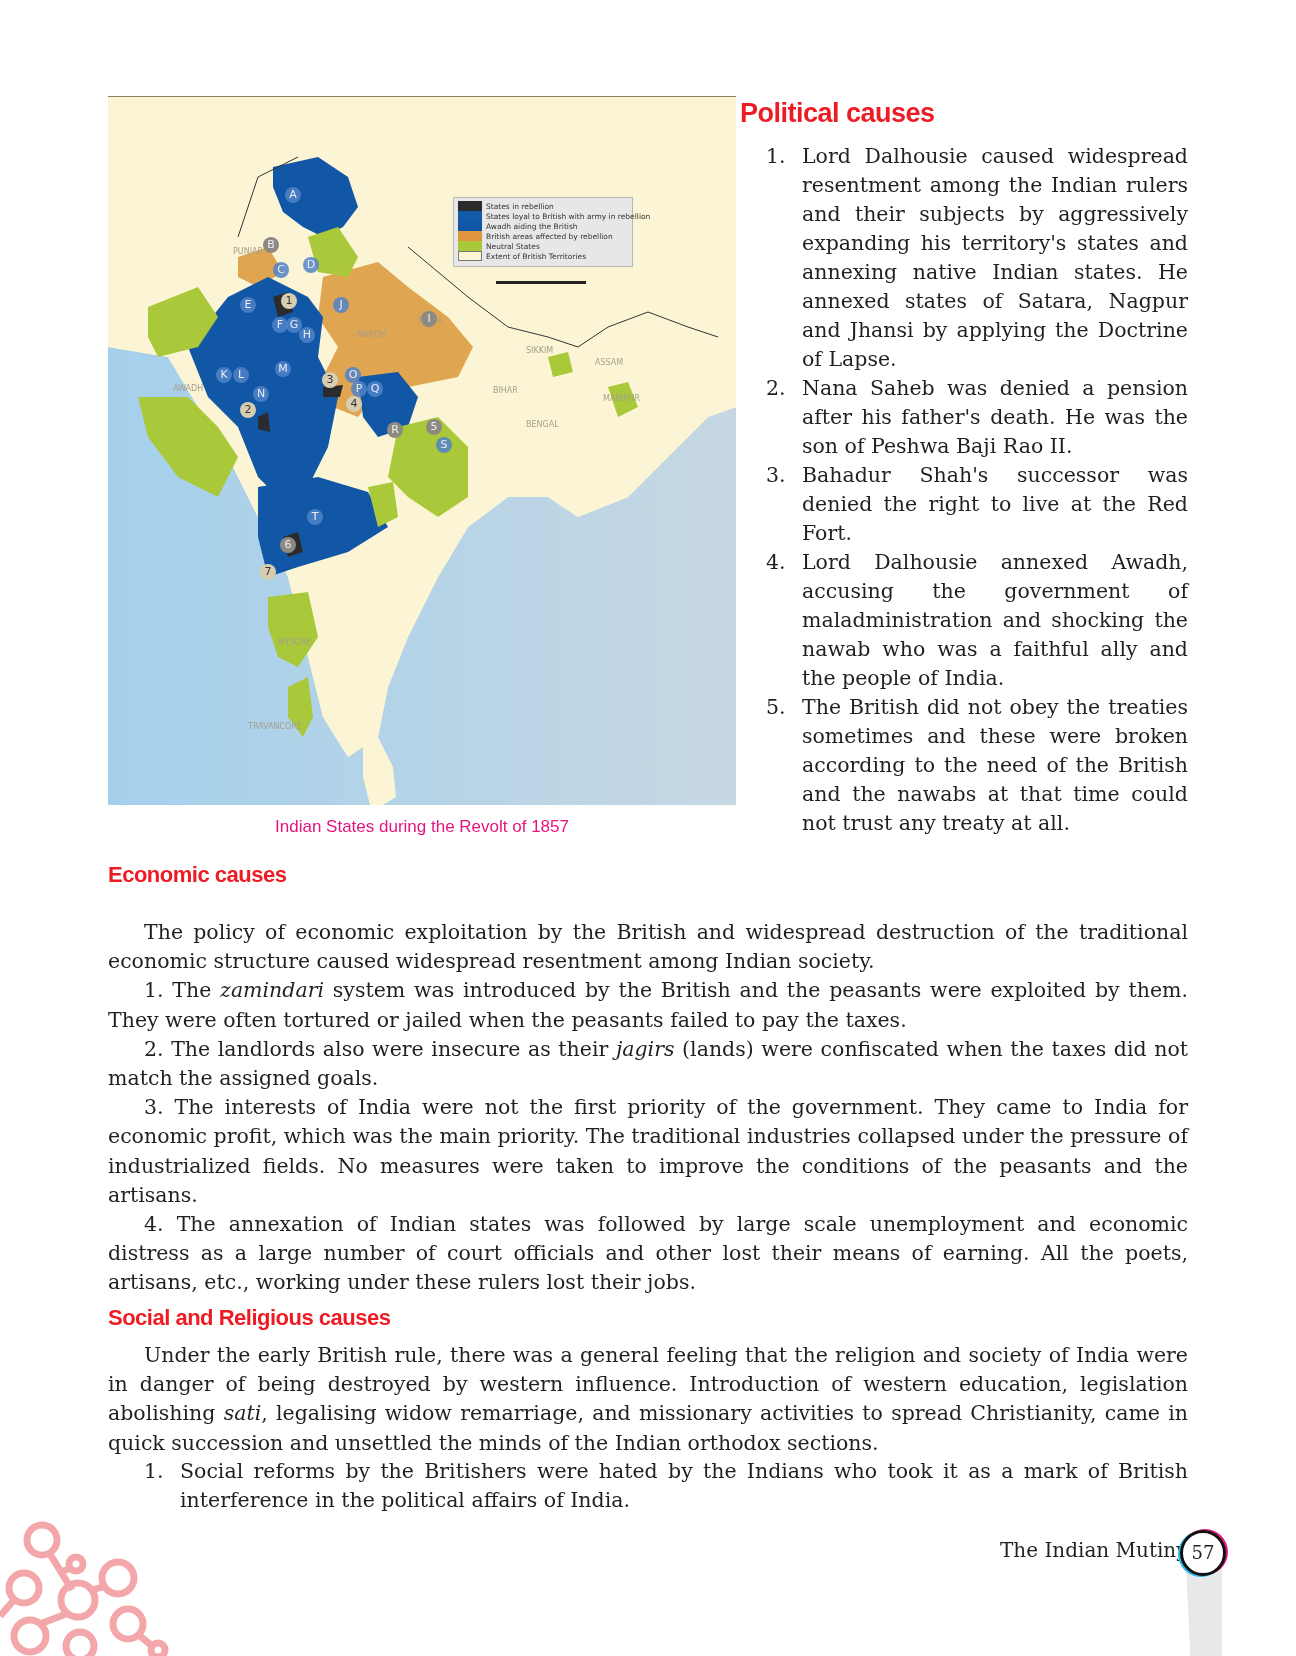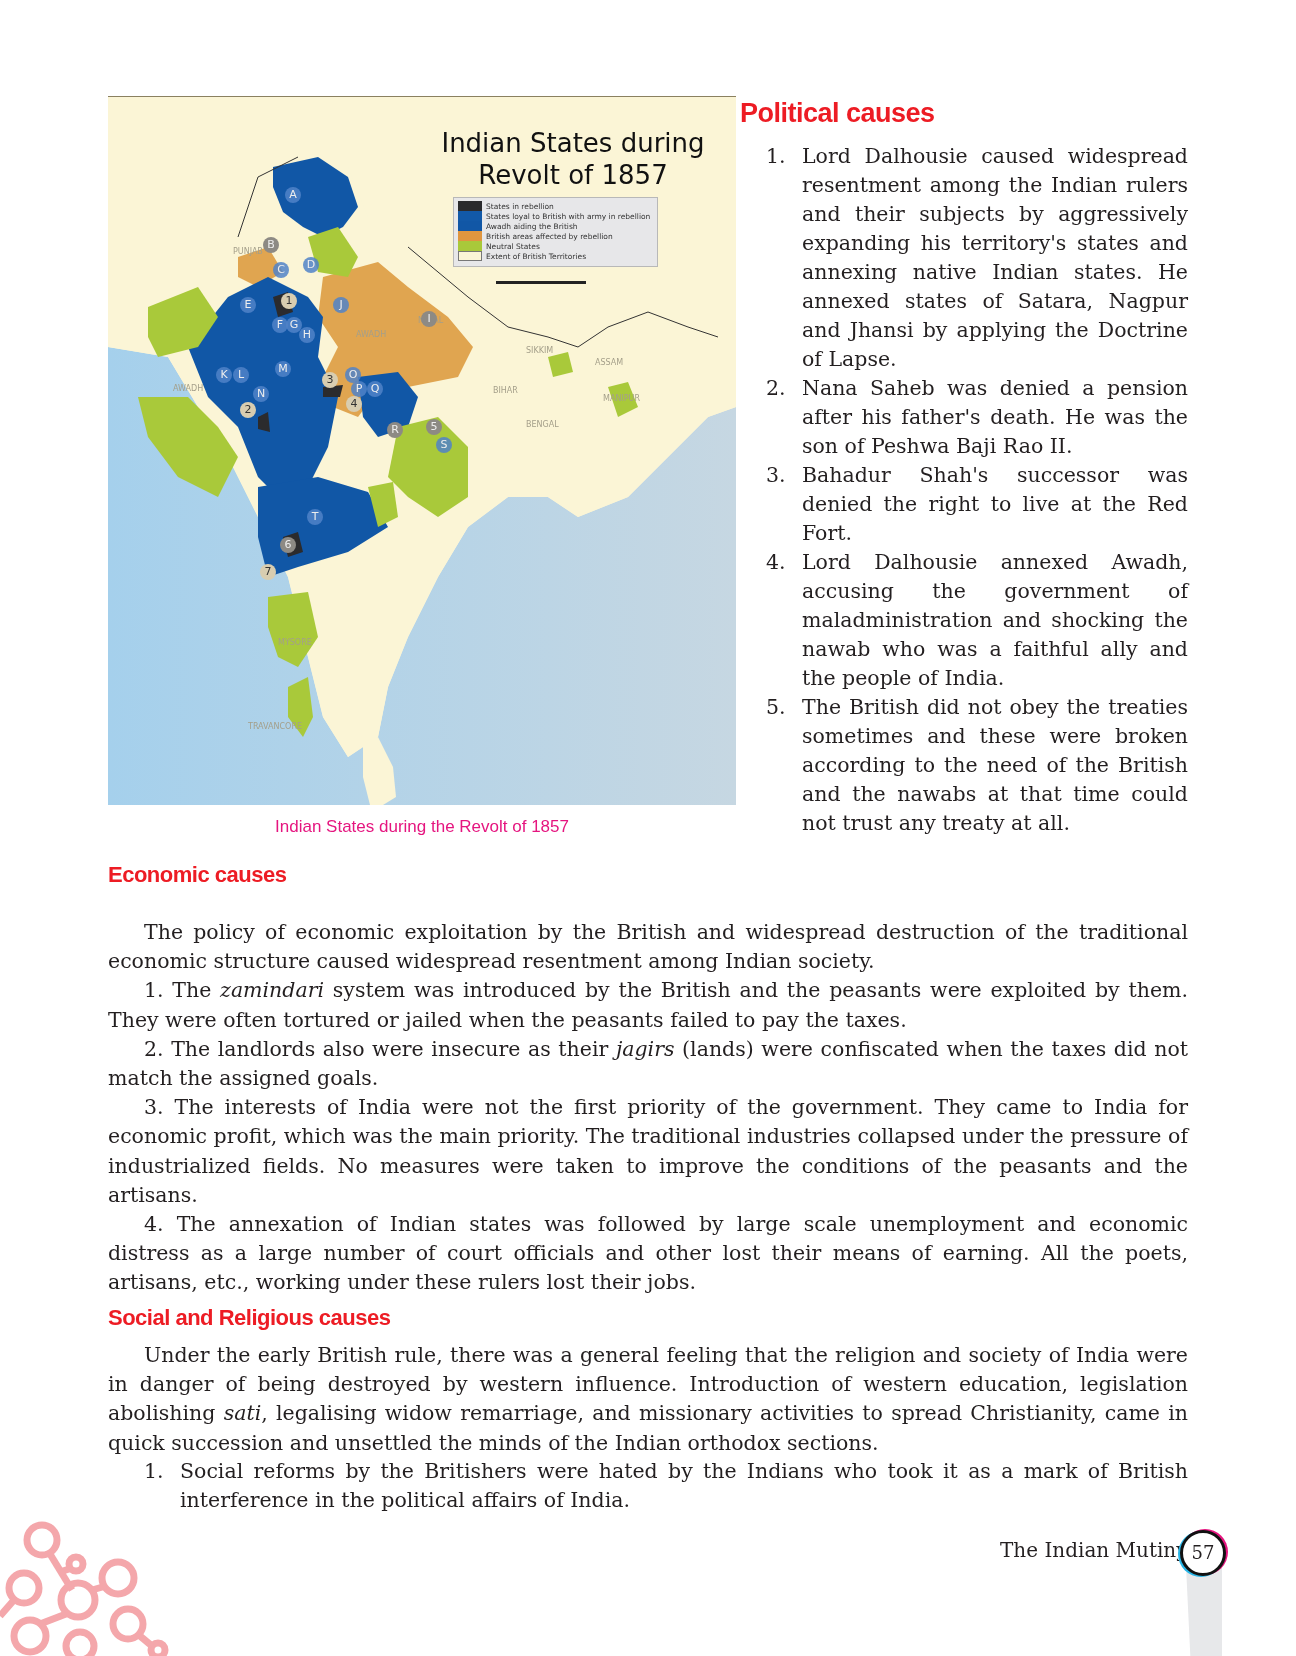--- a/index.html
+++ b/index.html
@@ -1,20 +1,20 @@
 <!DOCTYPE html>
 <html><head>
 <meta charset="utf-8">
 <style>
   html, body { margin: 0; padding: 0; background: #ffffff; }
   body { width: 1296px; height: 1656px; position: relative; overflow: hidden; font-family: "DejaVu Serif", serif; color: #231f20; }
   .map { position: absolute; left: 108px; top: 96px; width: 628px; height: 708px; background: #fbf5d6; overflow: hidden; border-top: 1px solid #8a8060; }
   .map svg { position: absolute; left: 0; top: 0; }
   .map-title { position: absolute; left: 300px; top: 30px; width: 330px; text-align: center; font-family: "DejaVu Sans", sans-serif; font-size: 26px; line-height: 32px; color: #111; }
-  .legend { position: absolute; left: 345px; top: 100px; width: 205px; height: 70px; background: #e7e7e9; border: 1px solid #b8b8b8; padding: 3px 4px; box-sizing: border-box; }
+  .legend { position: absolute; left: 345px; top: 100px; width: 180px; height: 70px; background: #e7e7e9; border: 1px solid #b8b8b8; padding: 3px 4px; box-sizing: border-box; }
   .legend-row { display: flex; align-items: center; height: 10px; font-family: "DejaVu Sans", sans-serif; font-size: 7.5px; color: #333; white-space: nowrap; }
   .swatch { width: 24px; height: 10px; margin-right: 4px; flex: none; }
   .scalebar { position: absolute; left: 388px; top: 184px; width: 90px; height: 8px; border-top: 3px solid #222; }
   .map-label { position: absolute; font-family: "DejaVu Sans", sans-serif; font-size: 8px; color: #a49f8a; }
   .marker { position: absolute; width: 16px; height: 16px; border-radius: 50%; font-family: "DejaVu Sans", sans-serif; font-size: 11px; line-height: 16px; text-align: center; color: #eee; background: rgba(80,130,200,0.85); }
   .marker.num { background: #d8cdb0; color: #333; }
   .marker.gray { background: #8d8a84; color: #eee; }
   .caption { position: absolute; left: 108px; top: 817px; width: 628px; text-align: center; font-family: "Liberation Sans", sans-serif; font-size: 17px; color: #e5157f; }
   .heading { position: absolute; font-family: "Liberation Sans", sans-serif; font-weight: bold; color: #ed1c24; letter-spacing: -0.5px; }
   .h-political { left: 740px; top: 98px; font-size: 27px; }
@@ -74,24 +74,20 @@
     <path d="M440 260 L460 255 L465 275 L445 280 Z" fill="#a9c93a"></path>
 
     <path d="M165 200 L180 195 L185 215 L170 220 Z" fill="#2b2b2d"></path>
     <path d="M215 290 L235 288 L232 300 L215 300 Z" fill="#2b2b2d"></path>
     <path d="M150 320 L160 315 L162 335 L150 332 Z" fill="#2b2b2d"></path>
     <path d="M175 440 L190 435 L195 455 L180 460 Z" fill="#2b2b2d"></path>
 
     <path d="M130 140 L150 80 L190 60 M300 150 L330 175 L360 200 L400 230 L440 240 L470 250 L500 230 L540 215 L580 230 L610 240" stroke="#333" stroke-width="1" fill="none"></path>
   </svg>
 
-  <div class="map-title">
-    <div>Indian States during</div>
-    <div>Revolt of 1857</div>
-  </div>
 
   <div class="legend">
     <div class="legend-row">
         <span class="swatch" style="background:#2b2b2d"></span>
         <span>States in rebellion</span>
       </div>
     <div class="legend-row">
         <span class="swatch" style="background:#1259a8"></span>
         <span>States loyal to British with army in rebellion</span>
       </div>

